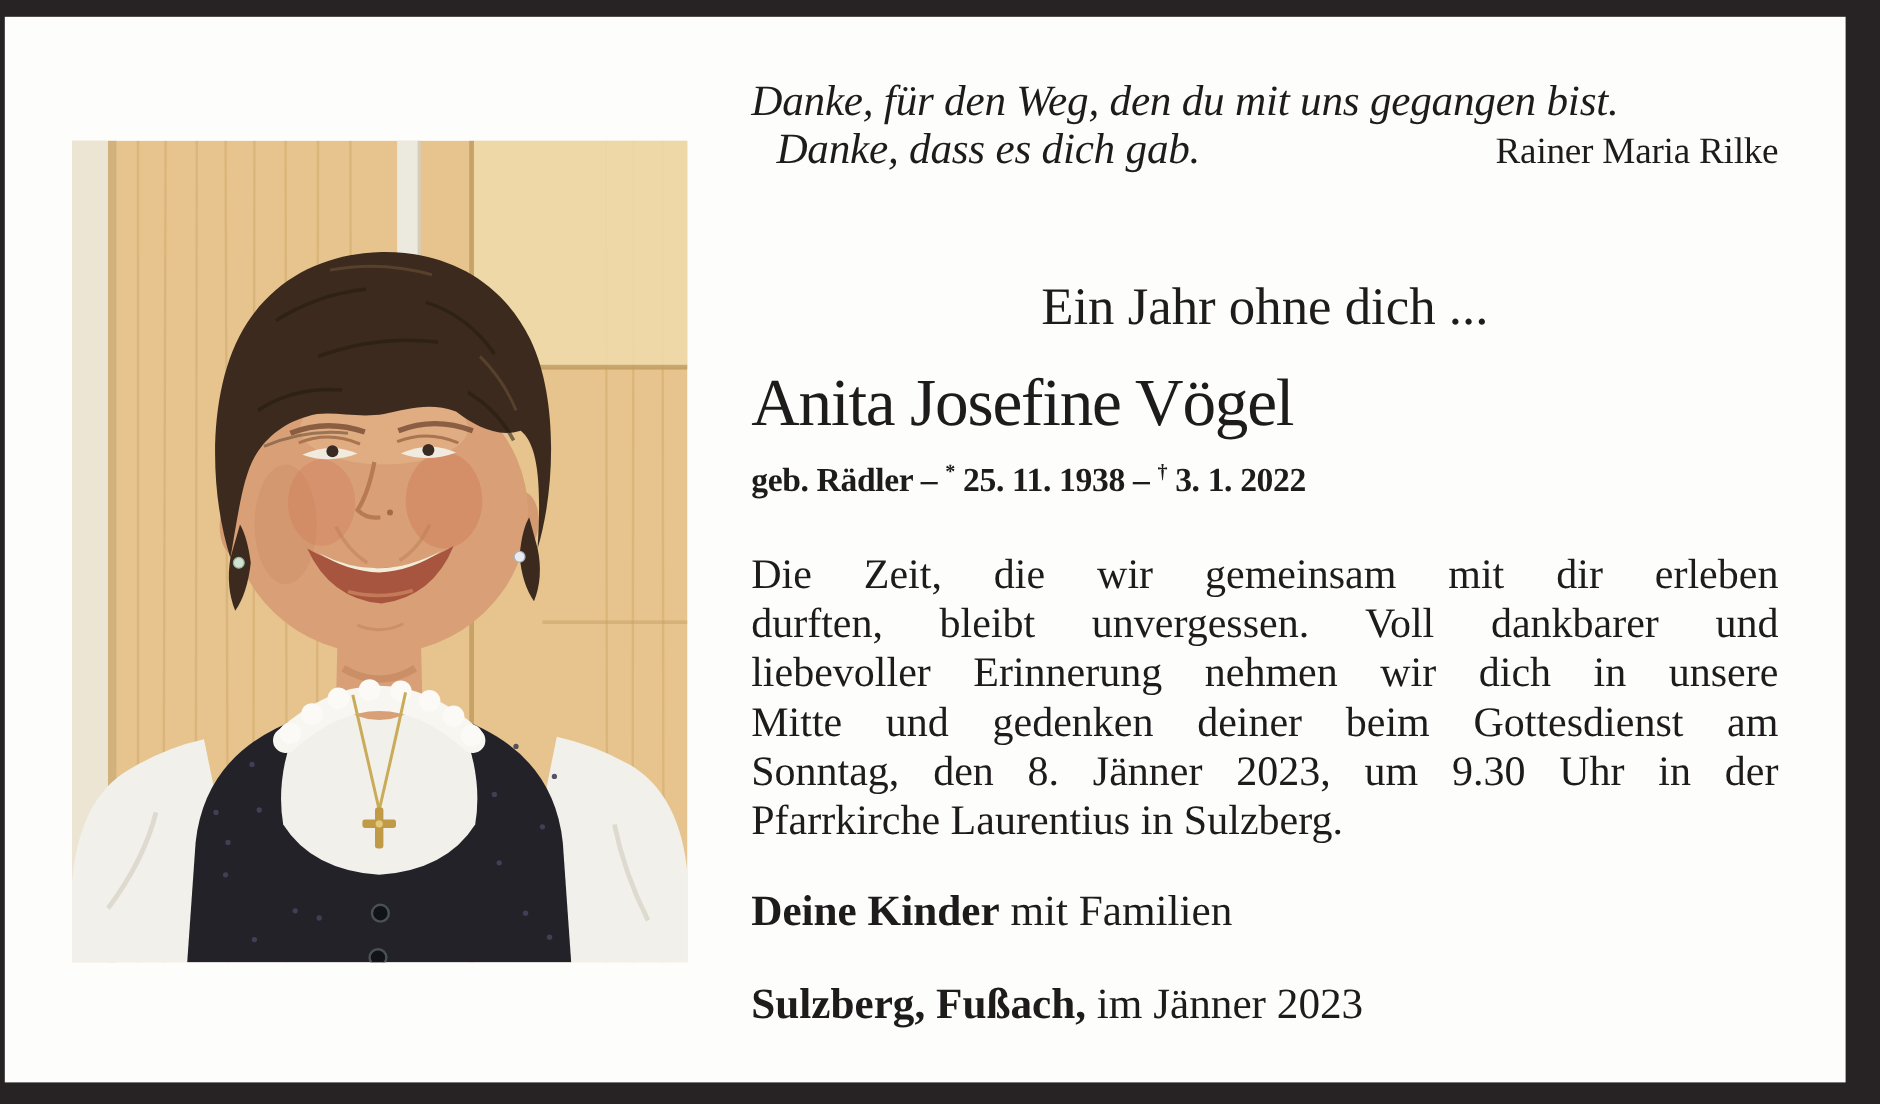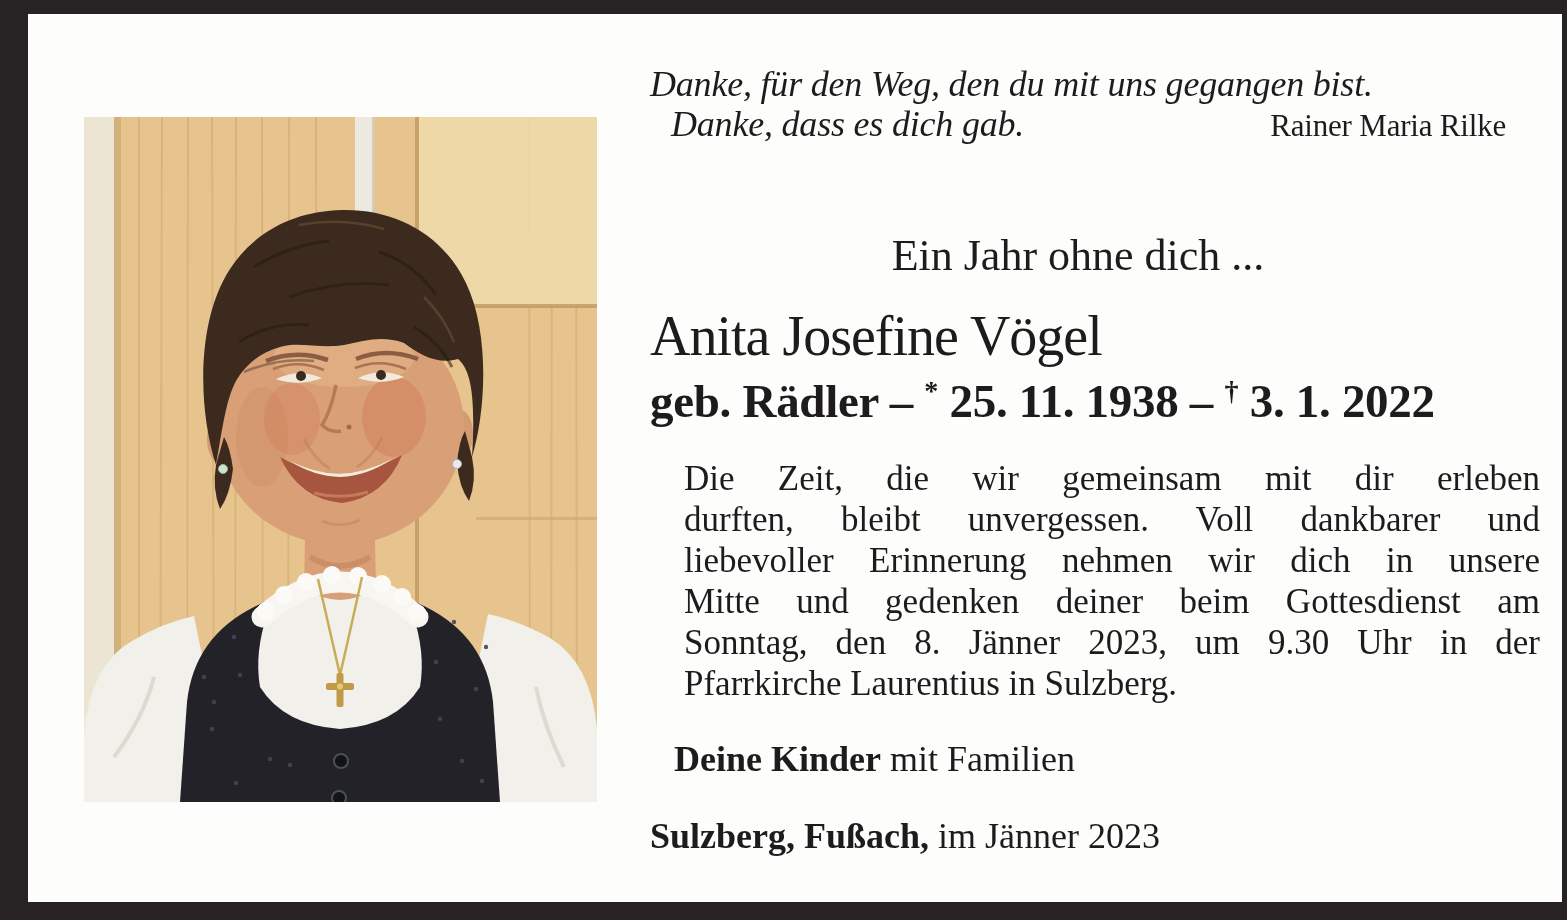--- a/index.html
+++ b/index.html
@@ -3,43 +3,43 @@
 <meta charset="utf-8">
 <style>
   html,body { margin:0; padding:0; }
   body {
     width:1567px; height:920px; overflow:hidden;
     background:#272223;
     font-family:"Liberation Serif","DejaVu Serif",serif;
     color:#1e1b1c;
   }
   .frame { position:relative; width:1567px; height:920px; background:#272223; }
-  .card  { position:absolute; left:28px; top:14px; width:1534px; height:888px; background:#fdfdfc; }
+  .card  { position:absolute; left:4px; top:14px; width:1534px; height:888px; background:#fdfdfc; }
 
   .photo { position:absolute; left:56px; top:103px; width:513px; height:685px; overflow:hidden; }
   .photo svg { display:block; }
 
   .textcol { position:absolute; left:622px; width:856px; }
 
   .quote { top:50px; font-style:italic; font-size:36px; line-height:40px; letter-spacing:-0.2px; }
   .qrow  { display:flex; justify-content:space-between; align-items:baseline;margin-left:21px; }
   .attribution { font-style:normal; font-size:31px; }
 
   .anniversary { top:218px; font-size:44px; line-height:48px;text-align:center; }
 
   .name { top:284px; font-size:56px; line-height:76px; font-weight:normal; letter-spacing:-1px; margin:0; }
 
-  .dates { top:368px; font-size:47px; line-height:38px; font-weight:bold; letter-spacing:-0.3px; }
+  .dates { top:368px; font-size:28px; line-height:38px; font-weight:bold; letter-spacing:-0.3px; }
   .sym { font-size:0.60em; vertical-align:super; line-height:0; }
 
   .bodytext { top:444px; font-size:35px; line-height:41px; }
   .bline { text-align:justify; text-align-last:justify; }
   .bline.last { text-align-last:left; }
 
-  .signature { top:725px; font-size:36px; line-height:40px;margin-left:24px; }
+  .signature { top:725px; font-size:36px; line-height:40px; }
   .dateline  { top:802px; font-size:36px; line-height:40px; }
   .b { font-weight:bold; }
 </style>
 </head>
 <body>
 
 <div class="frame">
   <div class="card">
 
     <div class="photo">
@@ -198,21 +198,21 @@
     </div>
 
     <div class="textcol anniversary" style="position:absolute;">Ein Jahr ohne dich ...</div>
 
     <h1 class="textcol name" style="position:absolute;">Anita Josefine Vögel</h1>
 
     <div class="textcol dates" style="position:absolute;">
       <span>geb. Rädler – </span><sup class="sym">*</sup><span> 25. 11. 1938 – </span><sup class="sym">†</sup><span> 3. 1. 2022</span>
     </div>
 
-    <div class="textcol bodytext" style="position:absolute;margin-left:34px;">
+    <div class="textcol bodytext" style="position:absolute;">
       <div class="bline">Die Zeit, die wir gemeinsam mit dir erleben</div>
       <div class="bline">durften, bleibt unvergessen. Voll dankbarer und</div>
       <div class="bline">liebevoller Erinnerung nehmen wir dich in unsere</div>
       <div class="bline">Mitte und gedenken deiner beim Gottesdienst am</div>
       <div class="bline">Sonntag, den 8. Jänner 2023, um 9.30 Uhr in der</div>
       <div class="bline last">Pfarrkirche Laurentius in Sulzberg.</div>
     </div>
 
     <div class="textcol signature" style="position:absolute;">
       <span class="b">Deine Kinder</span><span> mit Familien</span>

